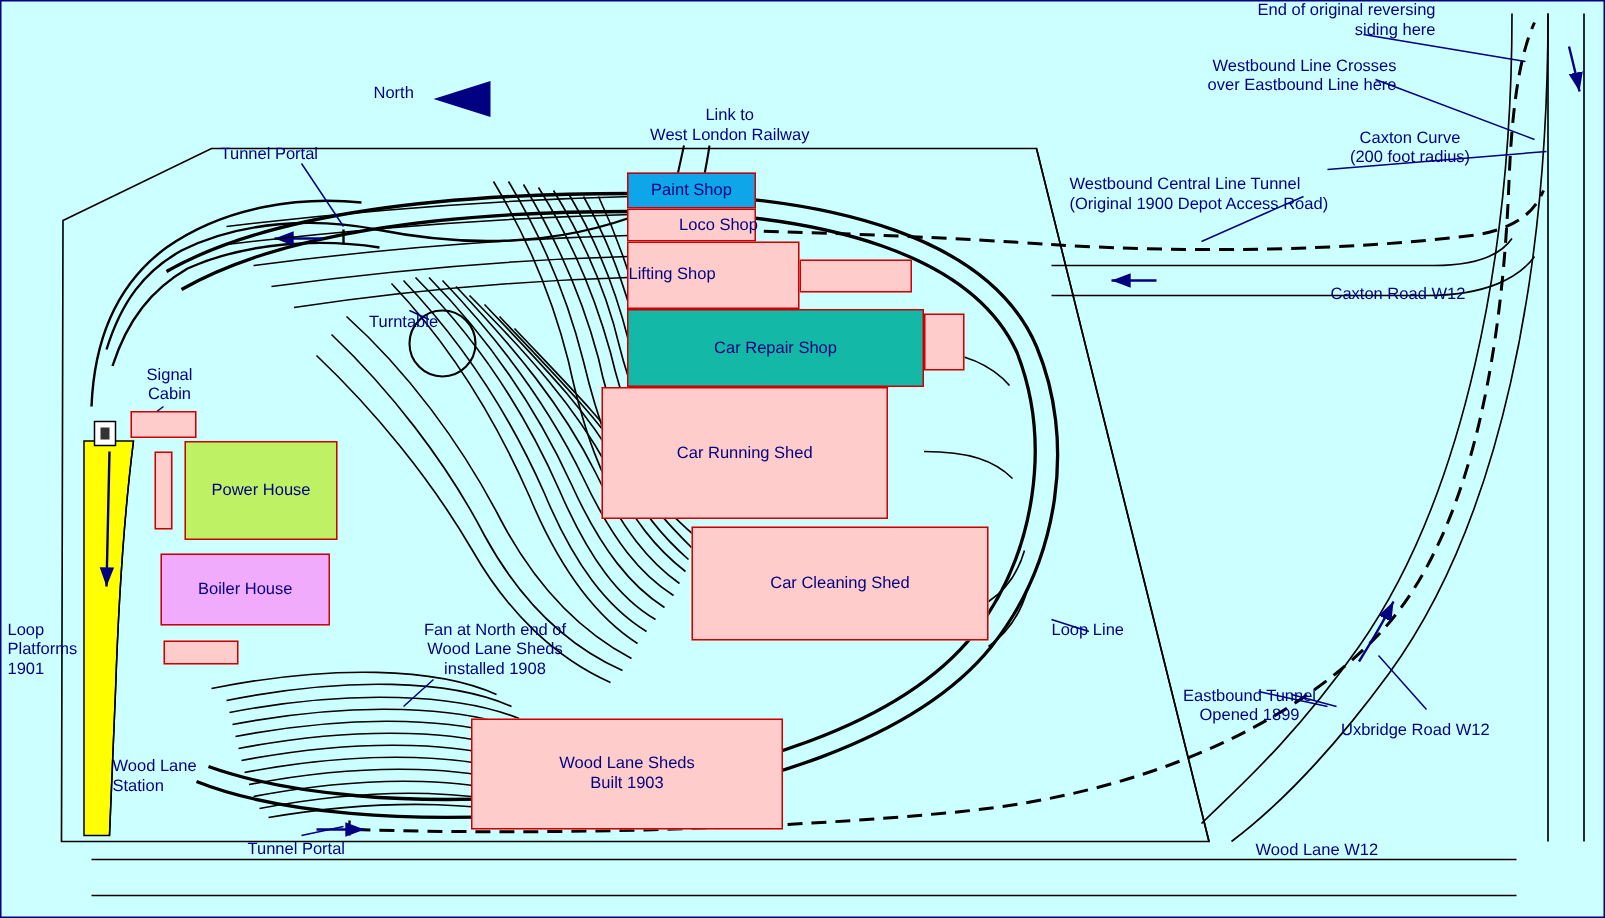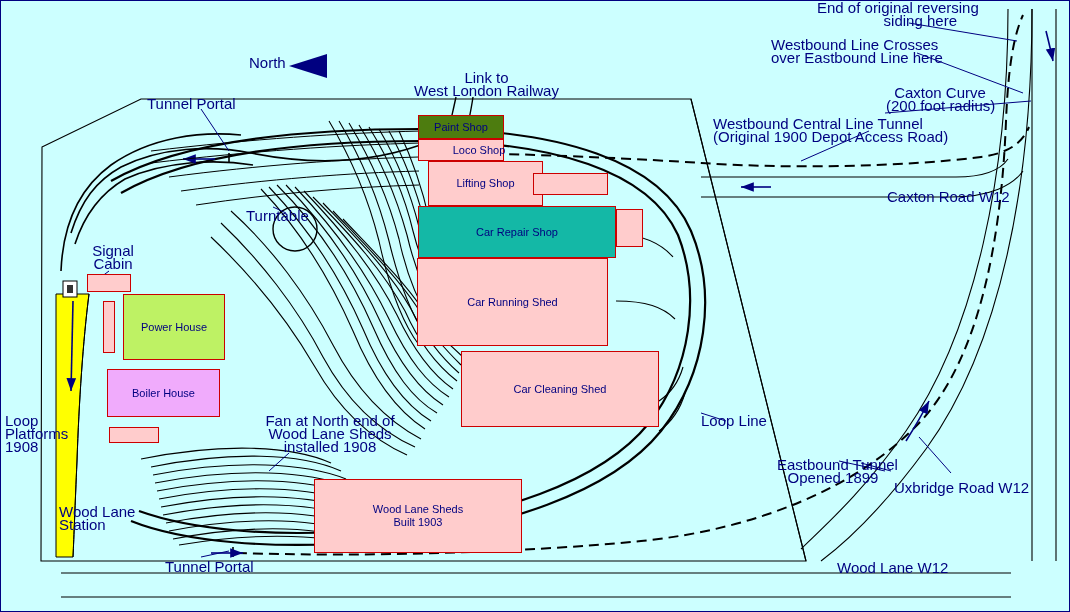--- a/index.html
+++ b/index.html
@@ -20,21 +20,21 @@
   #diagram-svg {
     position: absolute;
     left: 0;
     top: 0;
     width: 1070px;
     height: 612px;
   }
   .lbl {
     position: absolute;
     color: #000080;
-    font-size: 15px;
+    font-size: 11px;
     line-height: 13px;
     white-space: pre;
   }
   .lbl.center { text-align: center; }
   .lbl.right  { text-align: right; }
   .bldg-label {
     position: absolute;
     color: #000080;
     font-size: 11px;
     line-height: 13px;
@@ -206,35 +206,35 @@
       <path d="M200,556 L228,550"></path>
     </g>
 
     <g>
       <path d="M326,53 L326,77 L288,65 Z" fill="#000080"></path>
     </g>
 
   </svg>
 
   <div id="buildings-layer">
-      <div style="position: absolute; left: 417px; top: 114px; width: 86px; height: 24px; background: #4d7c0f; border: 1px solid rgb(204, 0, 0); box-sizing: border-box; display: flex; align-items: center; justify-content: center;">
+      <div style="position: absolute; left: 417px; top: 114px; width: 86px; height: 24px; background: #0ea5e9; border: 1px solid rgb(204, 0, 0); box-sizing: border-box; display: flex; align-items: center; justify-content: center;">
         <span class="bldg-label" style="position: static;">Paint Shop</span>
       </div>
       <div style="position: absolute; left: 417px; top: 138px; width: 86px; height: 22px; background: rgb(255, 204, 204); border: 1px solid rgb(204, 0, 0); box-sizing: border-box; display: flex; align-items: center; justify-content: center; padding-left: 36px;">
         <span class="bldg-label" style="position: static;">Loco Shop</span>
       </div>
-      <div style="position: absolute; left: 417px; top: 160px; width: 115px; height: 45px; background: rgb(255, 204, 204); border: 1px solid rgb(204, 0, 0); box-sizing: border-box; display: flex; align-items: center; justify-content: center; margin-left: 10px;">
+      <div style="position: absolute; left: 417px; top: 160px; width: 115px; height: 45px; background: rgb(255, 204, 204); border: 1px solid rgb(204, 0, 0); box-sizing: border-box; display: flex; align-items: center; ">
         <span class="bldg-label" style="position: static;">Lifting Shop</span>
       </div>
       <div style="position: absolute; left: 532px; top: 172px; width: 75px; height: 22px; background: rgb(255, 204, 204); border: 1px solid rgb(204, 0, 0); box-sizing: border-box; display: flex; align-items: center; justify-content: center;"></div>
       <div style="position: absolute; left: 417px; top: 205px; width: 198px; height: 52px; background: #14b8a6; border: 1px solid rgb(204, 0, 0); box-sizing: border-box; display: flex; align-items: center; justify-content: center;">
         <span class="bldg-label" style="position: static;">Car Repair Shop</span>
       </div>
       <div style="position: absolute; left: 615px; top: 208px; width: 27px; height: 38px; background: rgb(255, 204, 204); border: 1px solid rgb(204, 0, 0); box-sizing: border-box; display: flex; align-items: center; justify-content: center;"></div>
-      <div style="position: absolute; left: 416px; top: 257px; width: 191px; height: 88px; background: rgb(255, 204, 204); border: 1px solid rgb(204, 0, 0); box-sizing: border-box; display: flex; align-items: center; justify-content: center;">
+      <div style="position: absolute; left: 400px; top: 257px; width: 191px; height: 88px; background: rgb(255, 204, 204); border: 1px solid rgb(204, 0, 0); box-sizing: border-box; display: flex; align-items: center; justify-content: center;">
         <span class="bldg-label" style="position: static;">Car Running Shed</span>
       </div>
       <div style="position: absolute; left: 460px; top: 350px; width: 198px; height: 76px; background: rgb(255, 204, 204); border: 1px solid rgb(204, 0, 0); box-sizing: border-box; display: flex; align-items: center; justify-content: center;">
         <span class="bldg-label" style="position: static;">Car Cleaning Shed</span>
       </div>
       <div style="position: absolute; left: 122px; top: 293px; width: 102px; height: 66px; background: #bef264; border: 1px solid rgb(204, 0, 0); box-sizing: border-box; display: flex; align-items: center; justify-content: center;">
         <span class="bldg-label" style="position: static;">Power House</span>
       </div>
       <div style="position: absolute; left: 106px; top: 368px; width: 113px; height: 48px; background: #f0abfc; border: 1px solid rgb(204, 0, 0); box-sizing: border-box; display: flex; align-items: center; justify-content: center;">
         <span class="bldg-label" style="position: static;">Boiler House</span>
@@ -259,22 +259,22 @@
 (Original 1900 Depot Access Road)</div>
       <div class="lbl" style="left: 870px; top: 189px; width: 110px; margin-left: 16px;">Caxton Road W12</div>
       <div class="lbl center" style="left: 413px; top: 70px; width: 145px;">Link to
 West London Railway</div>
       <div class="lbl" style="left: 146px; top: 96px; width: 90px;">Tunnel Portal</div>
       <div class="lbl" style="left: 245px; top: 208px; width: 70px;">Turntable</div>
       <div class="lbl center" style="left: 88px; top: 243px; width: 48px;">Signal
 Cabin</div>
       <div class="lbl" style="left: 4px; top: 413px; width: 62px;">Loop
 Platforms
-1908</div>
-      <div class="lbl" style="left: 58px; top: 504px; width: 72px;">Wood Lane
+1901</div>
+      <div class="lbl" style="left: 74px; top: 504px; width: 72px;">Wood Lane
 Station</div>
       <div class="lbl center" style="left: 264px; top: 413px; width: 130px;">Fan at North end of
 Wood Lane Sheds
 installed 1908</div>
       <div class="lbl" style="left: 700px; top: 413px; width: 86px;">Loop Line</div>
       <div class="lbl center" style="left: 776px; top: 457px; width: 112px;">Eastbound Tunnel
 Opened 1899</div>
       <div class="lbl" style="left: 893px; top: 480px; width: 120px;">Uxbridge Road W12</div>
       <div class="lbl" style="left: 164px; top: 559px; width: 90px;">Tunnel Portal</div>
       <div class="lbl" style="left: 836px; top: 560px; width: 110px;">Wood Lane W12</div>

